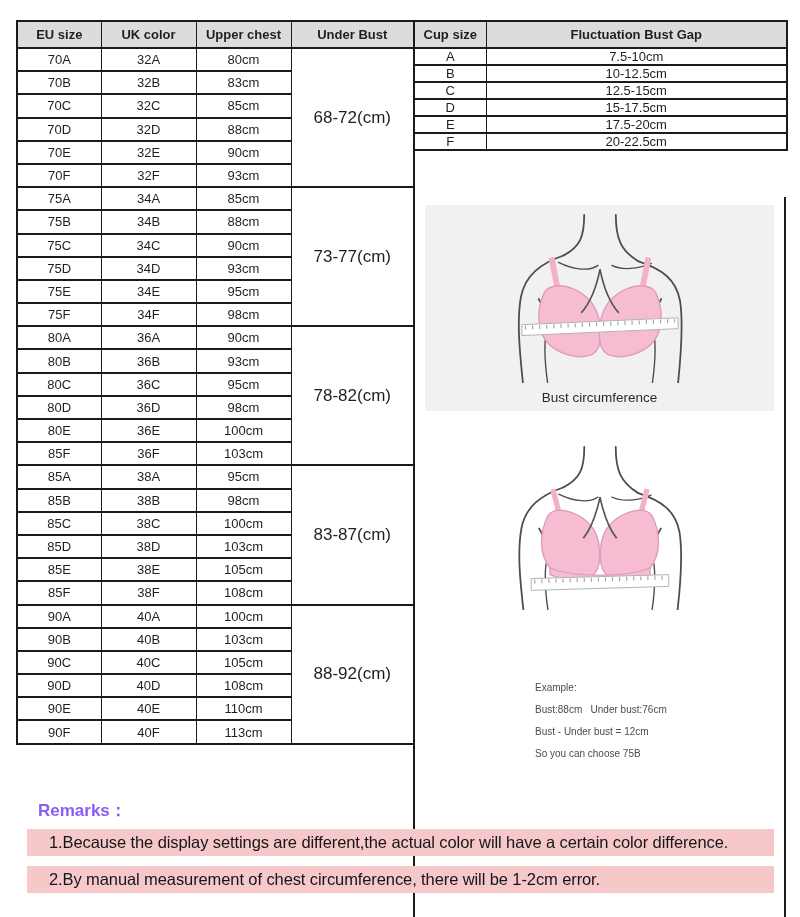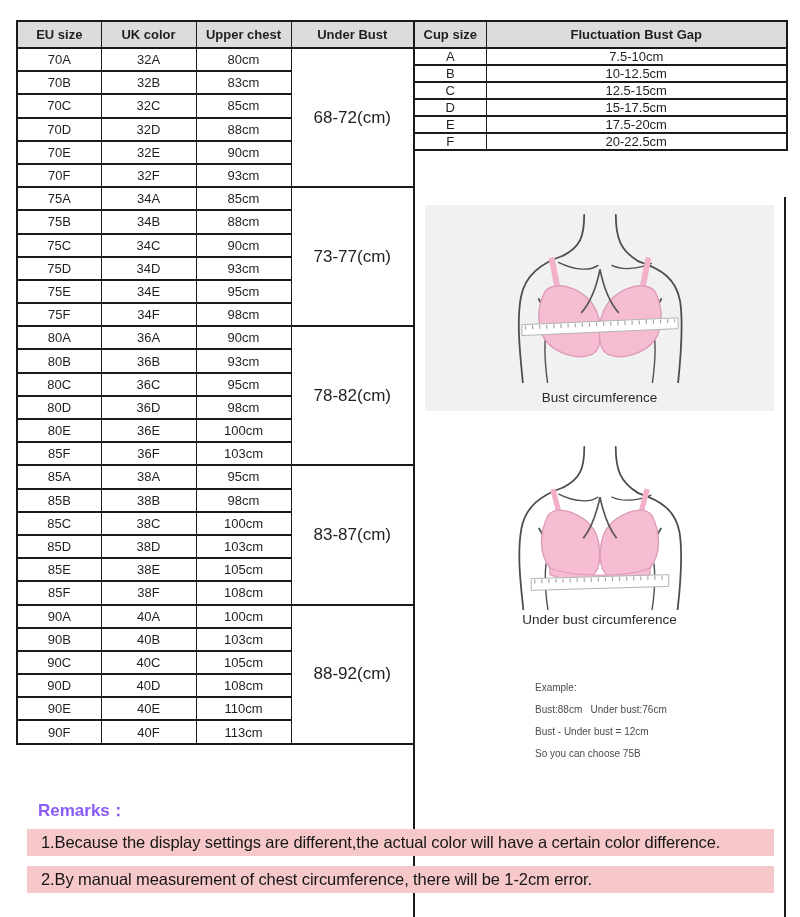--- a/index.html
+++ b/index.html
@@ -22,21 +22,21 @@
   .fig2-wrap{position:absolute;left:10px;top:240px;width:349px;height:196px;background:#fff;}
   .fig-svg{display:block;margin:8px auto 0;}
   .fig-caption{position:absolute;left:0;right:0;bottom:6px;text-align:center;
                font-size:13.5px;color:#2b2b2b;}
   .example{position:absolute;left:120px;top:480px;font-size:10px;color:#4c4c4c;line-height:22px;}
   .example div{white-space:pre;}
 
   
   .remarks-title{position:absolute;left:38px;top:799px;font-size:17px;font-weight:bold;color:#8b5cf6;}
   .remark-bar{position:absolute;left:27px;width:747px;height:27px;background:#f6c8ca;
-              font-size:16.5px;color:#161616;line-height:27px;padding-left:14px;
+              font-size:16.5px;color:#161616;line-height:27px;padding-left:22px;
               box-sizing:border-box;white-space:nowrap;letter-spacing:-0.1px;}
   .remark-1{top:829px;}
   .remark-2{top:866px;}
 </style>
 </head>
 <body>
 
 <table class="size-table">
   <colgroup>
       <col style="width:84px">
@@ -303,21 +303,20 @@
         <path d="M141,72 L148,45" stroke="#f2b1c9" stroke-width="5.5" fill="none"></path>
         <path fill="#f6bcd1" stroke="#dd9cba" stroke-width="1.4" d="M47,72 C38,90 38,112 49,125 C59,136 80,141 91,134 C99,129 101,117 99,102 C97,86 87,75 72,69 C61,65 52,65 47,72 Z"></path>
         <path fill="#f6bcd1" stroke="#dd9cba" stroke-width="1.4" d="M153,72 C162,90 162,112 151,125 C141,136 120,141 109,134 C101,129 99,117 101,102 C103,86 113,75 128,69 C139,65 148,65 153,72 Z"></path>
         <path d="M100,53 C96,72 91,85 83,95" stroke="#555555" stroke-width="1.7" fill="none"></path>
         <path d="M100,53 C104,72 109,85 117,95" stroke="#555555" stroke-width="1.7" fill="none"></path>
         <path d="M49,125 C70,135 130,135 151,125 L151,132 C130,141 70,141 49,132 Z" fill="#f6bcd1" stroke="#dd9cba" stroke-width="1.2"></path>
         <polygon points="30,136 170,132 170,144 30,148" fill="#ffffff" stroke="#b3b3b3" stroke-width="1"></polygon>
         <path d="M33,139 L167,135" stroke="#a6a6a6" stroke-width="4" stroke-dasharray="1.2,6" fill="none"></path>
       </g>
     </svg>
-    <div class="fig-caption">Under bust circumference</div>
   </div>
 
   <div class="example">
     <div>Example:</div>
     <div>Bust:88cm   Under bust:76cm</div>
     <div>Bust - Under bust = 12cm</div>
     <div>So you can choose 75B</div>
   </div>
 </div>
 

